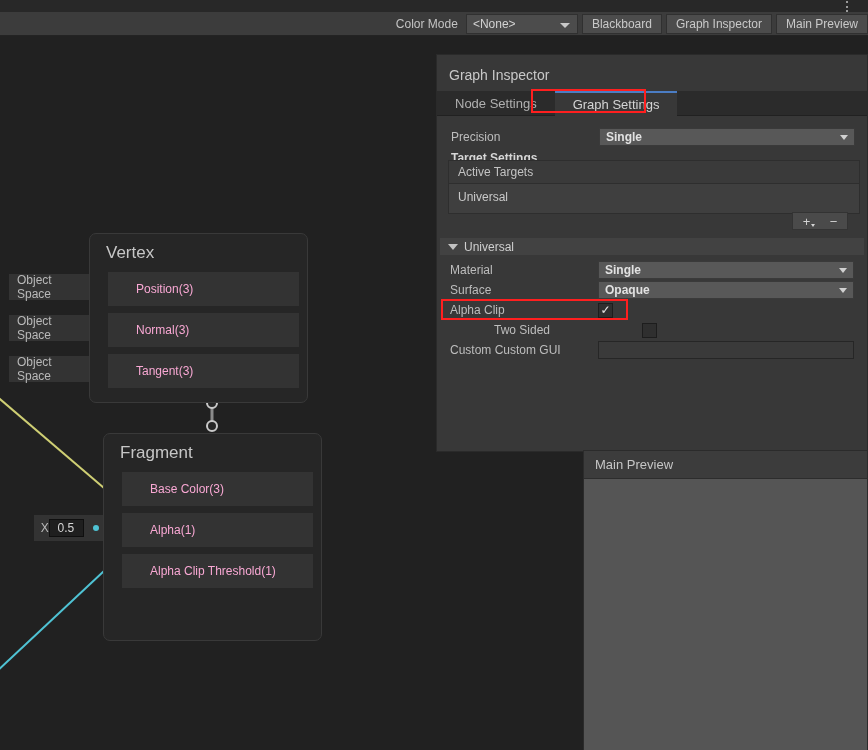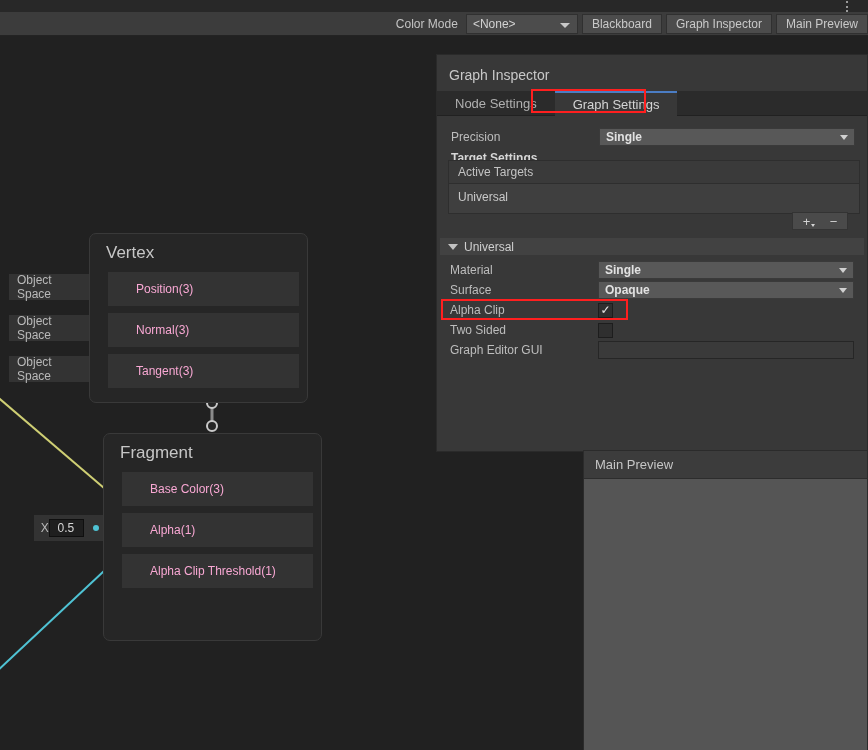--- a/index.html
+++ b/index.html
@@ -369,25 +369,25 @@
       <span class="dropdown">
         <span>Opaque</span>
         <span class="caret"></span>
       </span>
     </div>
     <div style="display:flex; align-items:center; height:20px;">
       <span class="row-label" style="padding-left:0;">Alpha Clip</span>
       <span class="checkbox">✓</span>
     </div>
     <div style="display:flex; align-items:center; height:20px;">
-      <span class="row-label" style="padding-left:0;">Two Sided</span>
+      <span class="row-label" style="padding-left:0;margin-left:44px;">Two Sided</span>
       <span class="checkbox"></span>
     </div>
     <div style="display:flex; align-items:center; height:20px;">
-      <span class="row-label" style="padding-left:0;">Graph Editor GUI</span>
+      <span class="row-label" style="padding-left:0;">Custom Custom GUI</span>
       <span class="textfield"></span>
     </div>
   </div>
 
   <div class="annot" style="left:531px; top:89px; width:115px; height:24px;"></div>
   <div class="annot" style="left:441px; top:299px; width:187px; height:21px;"></div>
 
   <div class="preview">
     <div class="preview-head">Main Preview</div>
     <div class="preview-body">

